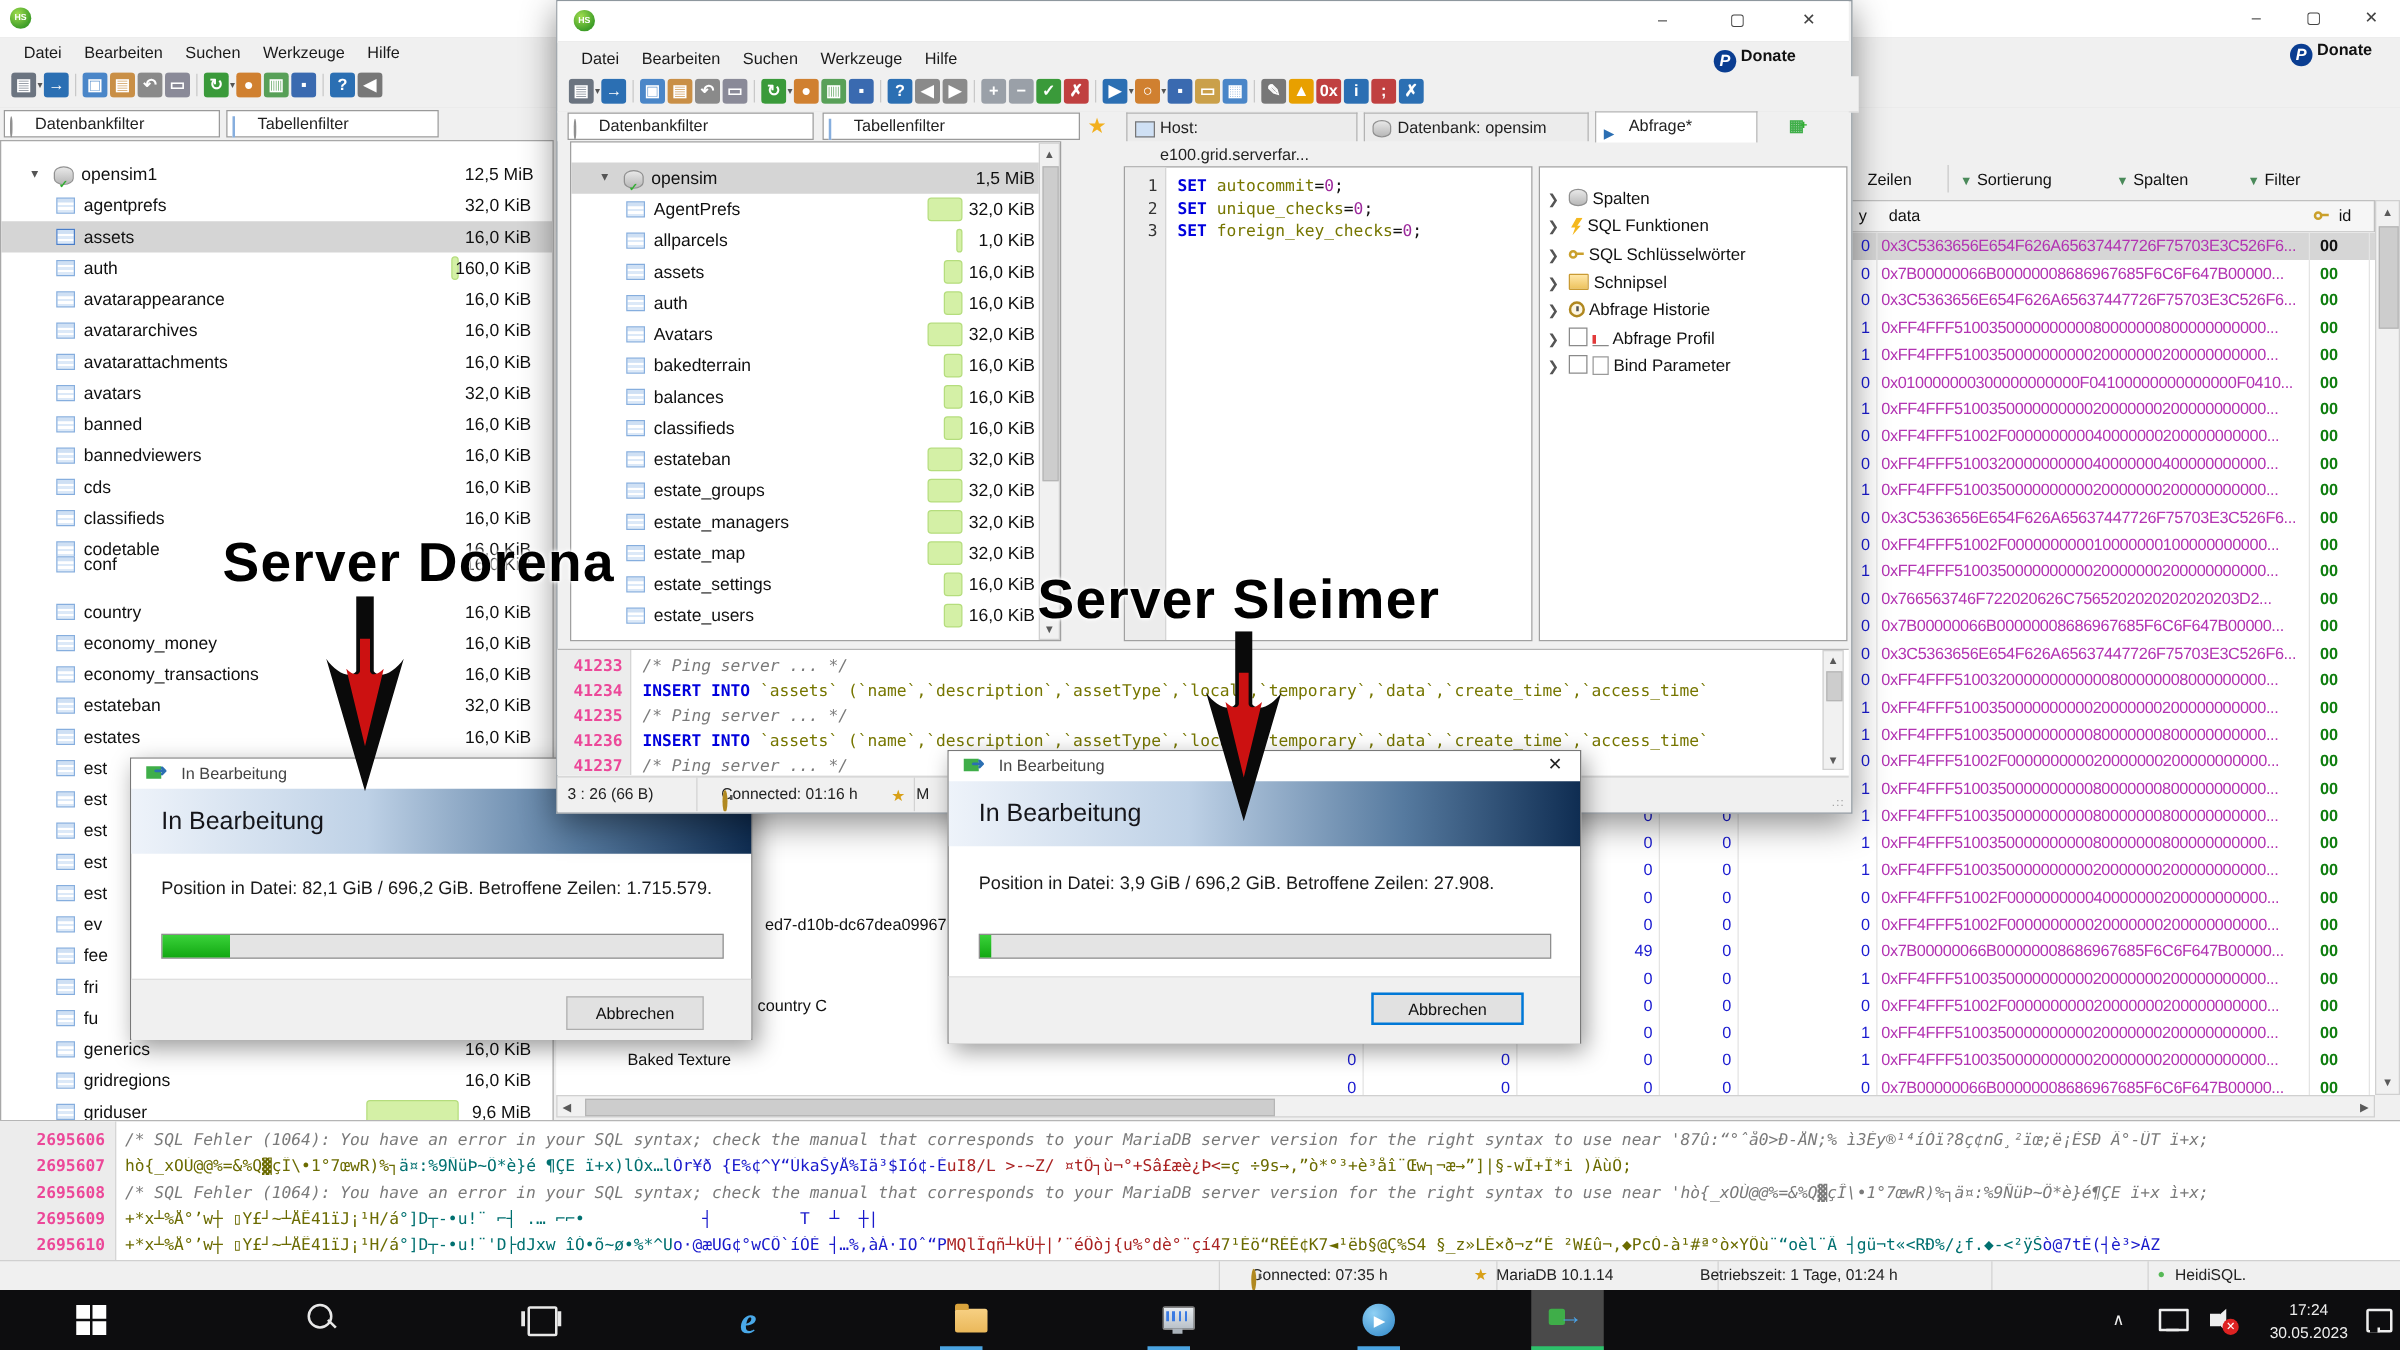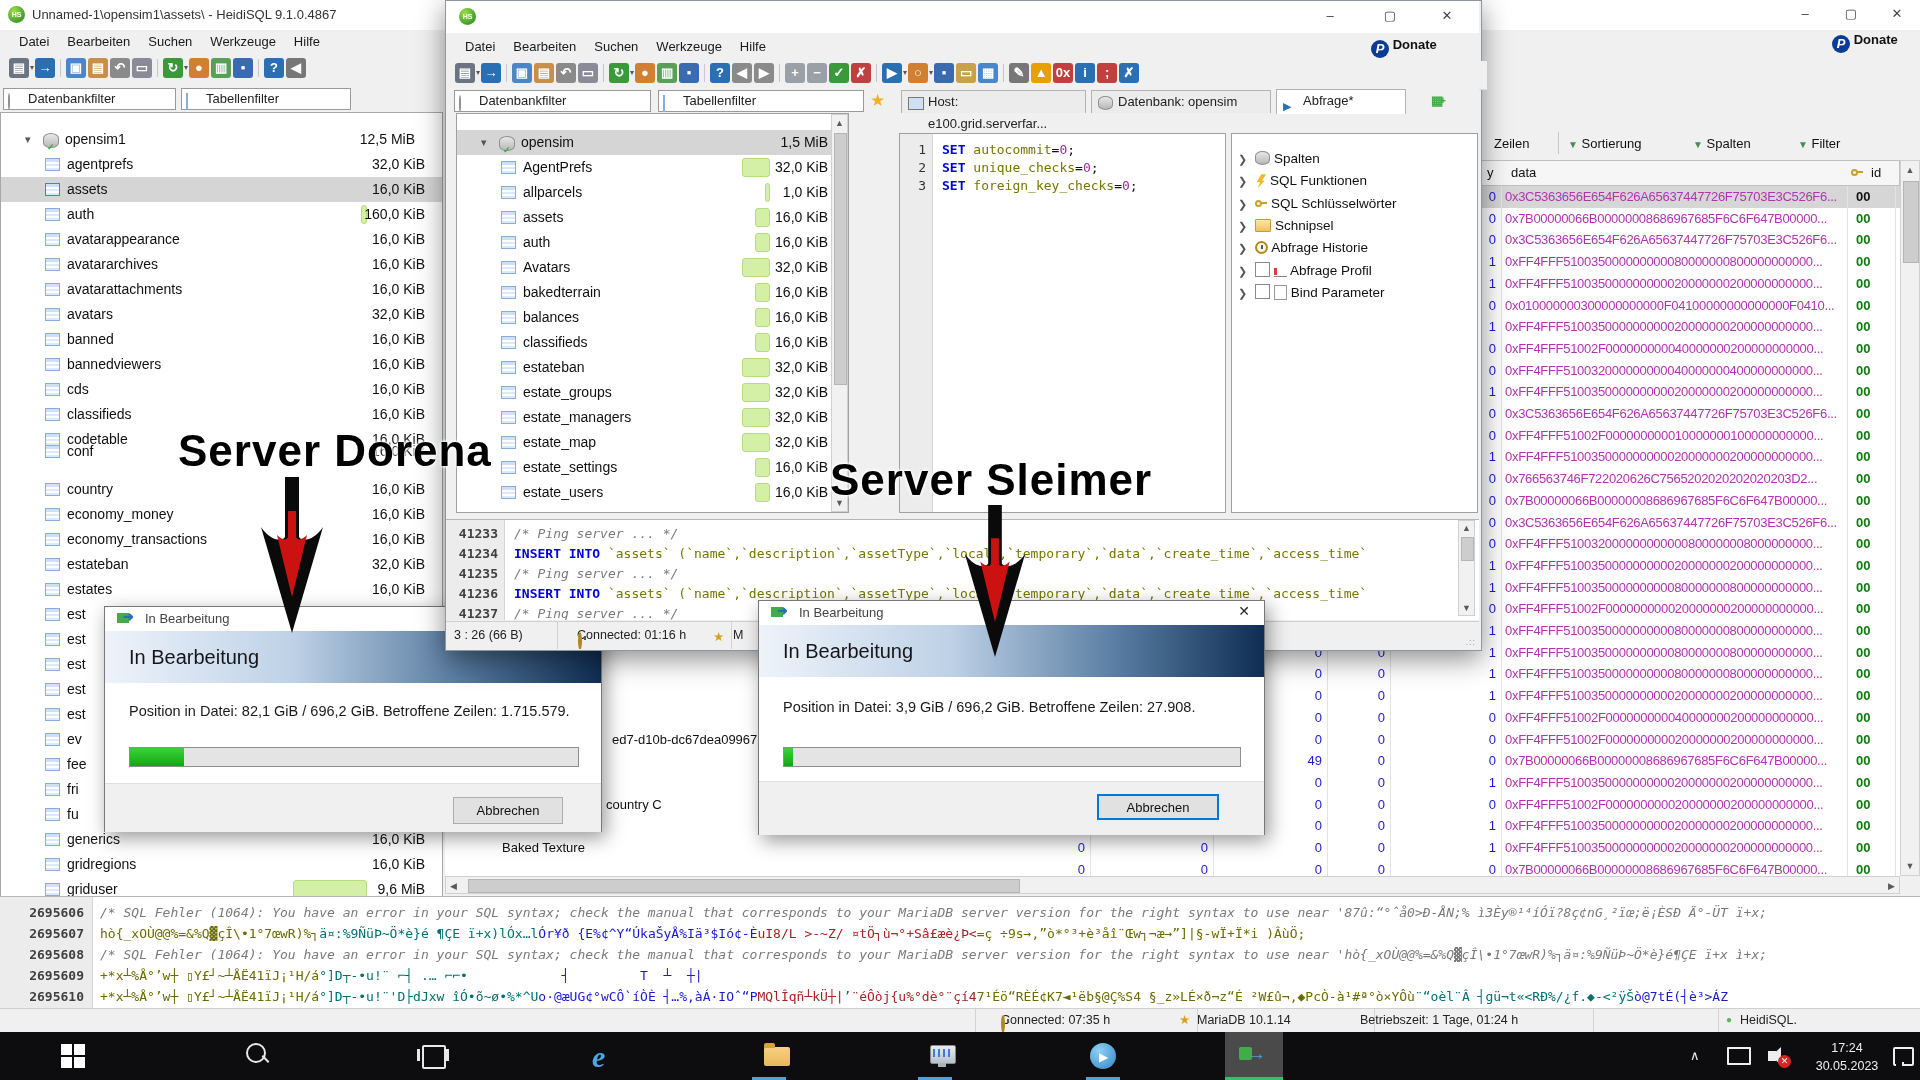--- a/index.html
+++ b/index.html
@@ -35,21 +35,21 @@
        line-height:22px;font-size:13px;color:#222;padding:0 8px 0 26px;box-sizing:border-box;}
   .tab.active{background:#fff;height:25px;}
   .gridhdr{font-size:13px;color:#111;}
   .cellnum{position:absolute;text-align:right;color:#1a1ad0;font-size:13px;}
   .cellhex{position:absolute;color:#b233b2;font-size:13px;letter-spacing:-0.3px;}
   .cellid{position:absolute;color:#0e7d0e;font-weight:bold;font-size:13px;}
   .scroll{background:#f1f1f1;border:1px solid #d0d0d0;box-sizing:border-box;}
   .thumb{background:#cdcdcd;border:1px solid #b5b5b5;position:absolute;}
   .sarrow{position:absolute;color:#5a5a5a;font-size:9px;text-align:center;}
   .loggutter{background:#ececec;border-right:1px solid #d5d5d5;}
-  .lognum{position:absolute;text-align:right;color:#404040;font-weight:bold;font-size:13px;font-family:"DejaVu Sans Mono",monospace;}
+  .lognum{position:absolute;text-align:right;color:#ec4899;font-weight:bold;font-size:13px;font-family:"DejaVu Sans Mono",monospace;}
   .logline{position:absolute;font-size:13px;font-family:"DejaVu Sans Mono",monospace;white-space:pre;overflow:hidden;}
   .statusbar{background:#f0f0f0;border-top:1px solid #d0d0d0;font-size:12.5px;color:#222;}
   .statcell{position:absolute;top:0;height:100%;border-right:1px solid #d2d2d2;line-height:22px;white-space:nowrap;overflow:hidden;}
   .dlg{background:#fff;border:1px solid #787878;box-shadow:4px 6px 18px rgba(0,0,0,.4);}
   .dlgtitle{font-size:13px;color:#444;line-height:24px;}
   .dlgband{background:linear-gradient(90deg,#eef3fa 0%,#bed1e6 38%,#567a9f 72%,#0f2d52 100%);}
   .dlgband .h{font-size:20px;color:#15151a;line-height:52px;padding-left:24px;}
   .dlgmsg{font-size:14.5px;color:#1a1a1a;}
   .ptrack{background:#e4e4e4;border:1px solid #8e8e8e;}
   .pfill{background:linear-gradient(#3ad23a,#12a812);height:100%;}
@@ -80,21 +80,20 @@
   .pageico{width:11px;height:13px;background:#fff;border:1px solid #9a9a9a;}
 </style>
 </head>
 <body>
 
 <div id="screen">
 
   <div id="win1" class="abs" style="left:0;top:0;width:1920px;height:1032px;background:#f0f0f0;">
     <div class="abs titlebar" style="left:0;top:0;width:1920px;height:30px;">
       <div class="abs hsicon" style="left:8px;top:6px;">HS</div>
-      <div class="abs apptitle nowrap" style="left:32px;top:0;width:700px;">Unnamed-1\opensim1\assets\ - HeidiSQL 9.1.0.4867</div>
       <div class="abs capbtn" style="left:1782px;top:0;">–</div>
       <div class="abs capbtn" style="left:1828px;top:0;">▢</div>
       <div class="abs capbtn" style="left:1874px;top:0;">✕</div>
     </div>
     <div class="abs menubar" style="left:0;top:30px;width:1920px;height:26px;">
       <div id="w1menu" class="abs" style="left:10px;top:0;"><span class="menuitem">Datei</span><span class="menuitem">Bearbeiten</span><span class="menuitem">Suchen</span><span class="menuitem">Werkzeuge</span><span class="menuitem">Hilfe</span></div>
       <div class="abs" style="left:1832px;top:2px;">
         <span style="display:inline-block;width:18px;height:18px;border-radius:50%;background:#0a3d91;color:#fff;font-weight:bold;font-style:italic;text-align:center;line-height:18px;vertical-align:-4px;">P</span>
         <span style="font-size:13px;font-weight:bold;">Donate</span>
       </div>
@@ -110,21 +109,21 @@
         <span>Tabellenfilter</span>
       </div>
     </div>
 
     <div id="w1tree" class="abs" style="left:0;top:112px;width:443px;height:788px;background:#fff;border:1px solid #a8a8a8;box-sizing:border-box;">
         <div class="treerow" style="position: absolute; left: 0px; top: 14px; width: 100%; height: 25px;">
           <span class="expander" style="position:absolute;left:24px;top:0;">▾</span>
           <span class="cyl" style="position:absolute;left:42px;top:6px;"></span>
           <span style="position:absolute;left:46px;top:8px;color:#2fae2f;font-size:9px;font-weight:bold;">✓</span>
           <span class="nm" style="position:absolute;left:64px;">opensim1</span>
-          <span class="sz" style="right:27px;width:80px;">12,5 MiB</span>
+          <span class="sz" style="right:15px;width:80px;">12,5 MiB</span>
         </div>
         <div class="treerow" style="position: absolute; left: 0px; top: 39px; width: 100%; height: 25px;">
           <span class="tblico" style="position:absolute;left:44px;top:6px;"></span>
           <span class="nm" style="position:absolute;left:66px;">agentprefs</span>
           <span class="sz" style="right:17px;width:90px;">32,0 KiB</span>
         </div>
         <div class="treerow sel" style="position: absolute; left: 0px; top: 64px; width: 100%; height: 25px;">
           <span class="tblico" style="position:absolute;left:44px;top:6px;border-color:#4a7ec8;"></span>
           <span class="nm" style="position:absolute;left:66px;">assets</span>
           <span class="sz" style="right:17px;width:90px;">16,0 KiB</span>

